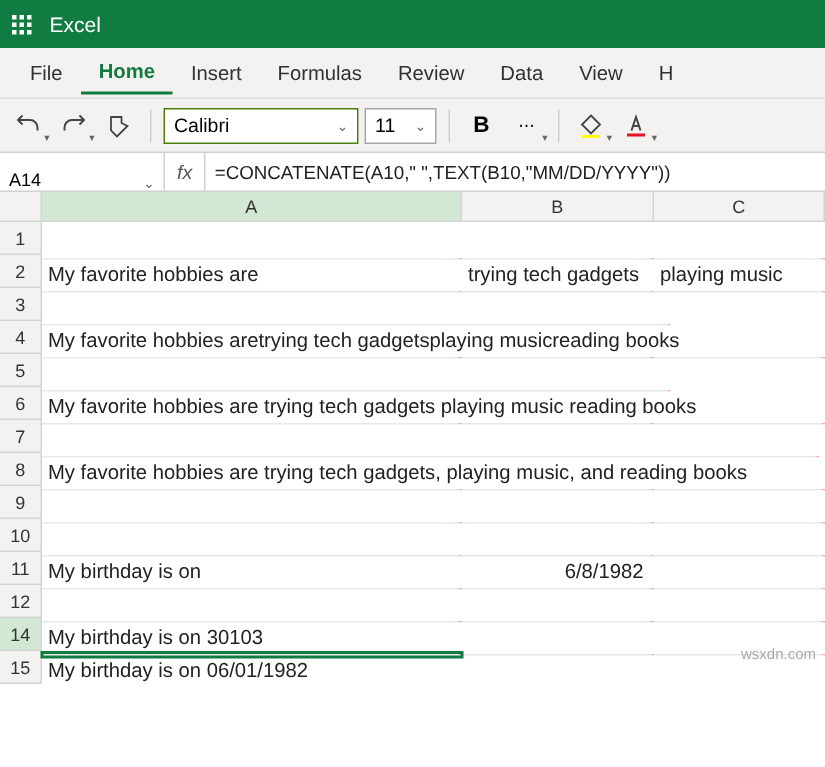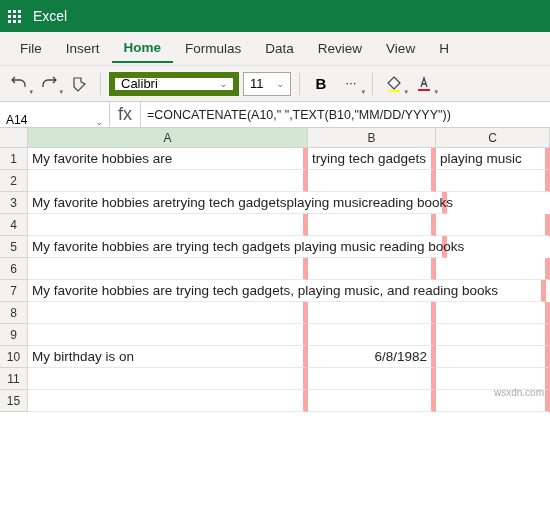--- a/index.html
+++ b/index.html
@@ -14,41 +14,41 @@
 
 .menu-bar { background: #f3f2f1; height: 34px; display: flex; align-items: center; padding: 0 8px; border-bottom: 1px solid #e1dfdd; }
 .menu-item { padding: 6px 12px; font-size: 13.5px; color: #323130; cursor: pointer; }
 .menu-item.active { color: #107c41; font-weight: 600; border-bottom: 2px solid #107c41; }
 
 
 .toolbar { background: #f3f2f1; height: 36px; display: flex; align-items: center; padding: 2px 6px; gap: 4px; border-bottom: 1px solid #d0d0d0; }
 .tb-btn { width: 26px; height: 26px; display: flex; align-items: center; justify-content: center; cursor: pointer; position: relative; }
 .tb-btn .drop { position: absolute; right: -1px; bottom: 1px; font-size: 7px; color: #666; }
 .tb-sep { width: 1px; height: 22px; background: #d0d0d0; margin: 0 4px; }
-.font-name { border: 6px solid #4d7c0f; background: #fff; height: 24px; width: 130px; padding: 0 6px; display: flex; align-items: center; justify-content: space-between; font-size: 13px; }
+.font-name { border: 1px solid #4d7c0f; background: #fff; height: 24px; width: 130px; padding: 0 6px; display: flex; align-items: center; justify-content: space-between; font-size: 13px; }
 .font-size { border: 1px solid #a6a6a6; background: #fff; height: 24px; width: 48px; padding: 0 6px; display: flex; align-items: center; justify-content: space-between; font-size: 13px; }
 
 
 .formula-bar { background: #fff; height: 26px; display: flex; align-items: center; border-bottom: 1px solid #d0d0d0; }
 .name-box { width: 110px; border-right: 1px solid #d0d0d0; display: flex; align-items: flex-end; justify-content: space-between; padding: 0 6px; height: 100%; font-size: 12px; }
-.fx-label { font-size: 18px; color: #555; padding: 0 8px; border-right: 1px solid #d0d0d0; height: 100%; display: flex; align-items: center; }
+.fx-label { font-style: italic; font-size: 13px; color: #555; padding: 0 8px; border-right: 1px solid #d0d0d0; height: 100%; display: flex; align-items: center; }
 .formula-input { flex: 1; padding: 0 6px; font-size: 12.5px; color: #222; }
 
 
 .grid-corner { width: 28px; height: 20px; background: #f3f2f1; border-right: 1px solid #d4d4d4; border-bottom: 1px solid #d4d4d4; }
 .col-headers { display: flex; }
 .col-header { background: #f3f2f1; border-right: 1px solid #d4d4d4; border-bottom: 1px solid #d4d4d4; text-align: center; font-size: 12px; color: #333; height: 20px; line-height: 20px; }
 .col-header.sel { background: #d2e8d4; }
 .col-A { width: 280px; } .col-B { width: 128px; } .col-C { width: 114px; }
 
 .rows { display: block; }
 .row { display: flex; height: 22px; }
 .row-header { width: 28px; background: #f3f2f1; border-right: 1px solid #d4d4d4; border-bottom: 1px solid #d4d4d4; text-align: center; font-size: 12px; color: #333; line-height: 22px; }
 .row-header.sel { background: #d2e8d4; }
-.cell { border-right: 5px solid #fca5a5; border-bottom: 1px solid #e8e8e8; padding: 0 4px; font-size: 13.5px; color: #222; line-height: 22px; white-space: nowrap; overflow: visible; position: relative; }
+.cell { border-right: 3px solid #fca5a5; border-bottom: 1px solid #e8e8e8; padding: 0 4px; font-size: 13.5px; color: #222; line-height: 22px; white-space: nowrap; overflow: visible; position: relative; margin-top: 24px; }
 .cell.right { text-align: right; }
 .cell.spill { z-index: 1; background: #fff; }
 .col-A + .col-B + .col-C { }
 .selected-cell { outline: 2px solid #107c41; outline-offset: -1px; z-index: 2; }
 
 
 .wm { position: absolute; right: 6px; bottom: 14px; font-size: 10px; color: #aaa; }
 
 svg { display: block; }
 .chev { font-size: 9px; color: #666; }
@@ -66,25 +66,25 @@
       <span></span>
       <span></span>
       <span></span>
       <span></span>
   </div>
   <div class="title-text">Excel</div>
 </div>
 
 <div class="menu-bar">
   <div class="menu-item">File</div>
+  <div class="menu-item active">Home</div>
   <div class="menu-item">Insert</div>
-  <div class="menu-item active">Home</div>
   <div class="menu-item">Formulas</div>
+  <div class="menu-item">Review</div>
   <div class="menu-item">Data</div>
-  <div class="menu-item">Review</div>
   <div class="menu-item">View</div>
   <div class="menu-item">H</div>
 </div>
 
 <div class="toolbar">
   <div class="tb-btn">
     <svg width="16" height="16" viewBox="0 0 16 16">
         <path d="M4 7 L1 4 L4 1 M1.5 4 H9 A5 5 0 0 1 14 9 V11" fill="none" stroke="#444" stroke-width="1.3"></path>
       </svg>
     <span class="drop">▾</span>
@@ -211,22 +211,34 @@
     <div class="cell col-C"></div>
   </div>
 
   <div class="row">
     <div class="row-header">11</div>
     <div class="cell col-A"></div>
     <div class="cell col-B"></div>
     <div class="cell col-C"></div>
   </div>
 
-
-
+  <div class="row">
+    <div class="row-header">12</div>
+    <div class="cell col-A">My birthday is on 30103</div>
+    <div class="cell col-B"></div>
+    <div class="cell col-C"></div>
+  </div>
+
+
+  <div class="row">
+    <div class="row-header sel">14</div>
+    <div class="cell col-A selected-cell">My birthday is on 06/01/1982</div>
+    <div class="cell col-B"></div>
+    <div class="cell col-C"></div>
+  </div>
 
   <div class="row">
     <div class="row-header">15</div>
     <div class="cell col-A"></div>
     <div class="cell col-B"></div>
     <div class="cell col-C"></div>
   </div>
 
   <div class="wm">wsxdn.com</div>
 </div>

